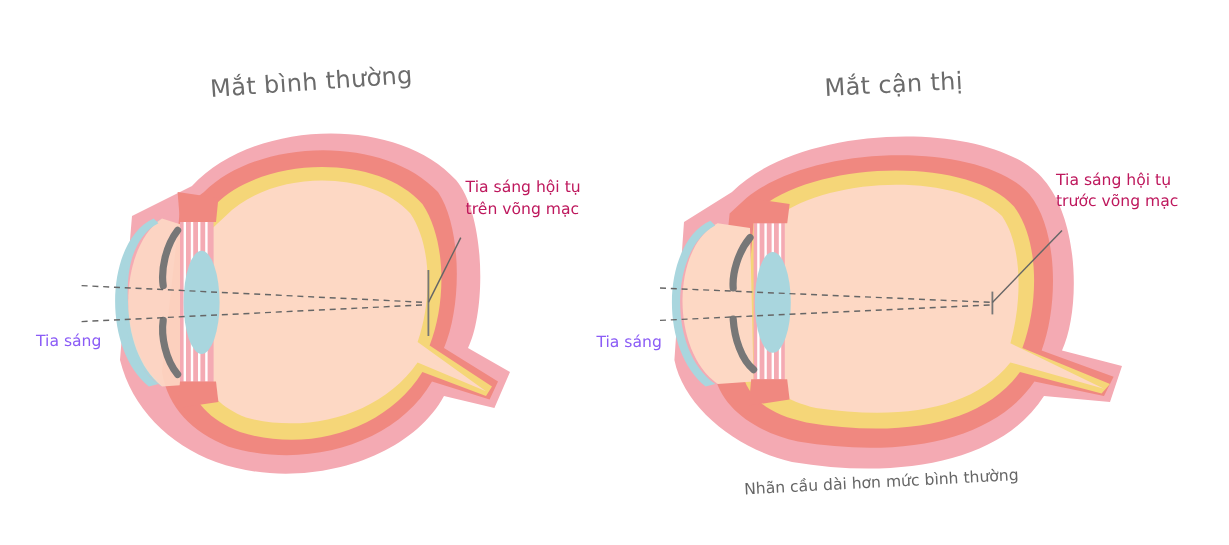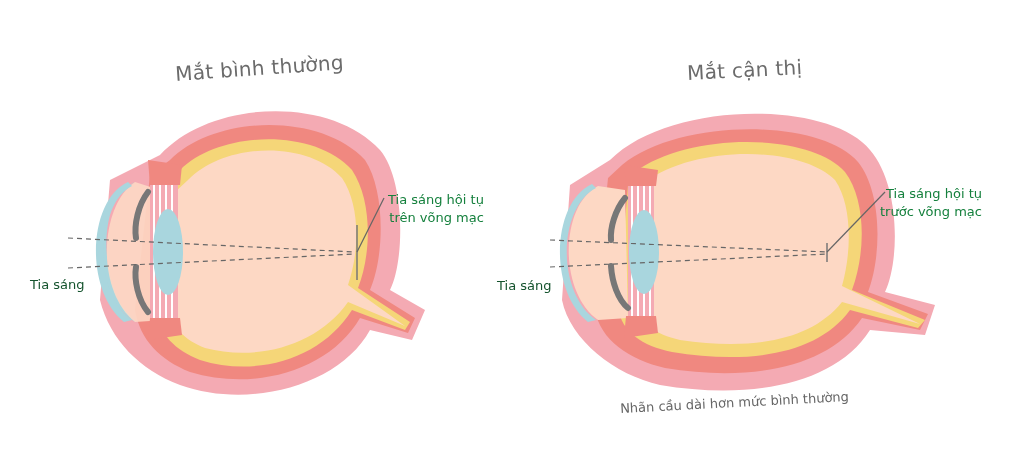--- a/index.html
+++ b/index.html
@@ -2,22 +2,22 @@
 <html><head>
 <meta charset="utf-8">
 <style>
   html, body { margin: 0; padding: 0; background: #ffffff; }
   body { width: 1024px; height: 454px; position: relative; overflow: hidden; font-family: "DejaVu Sans", sans-serif; }
   .panel { position: absolute; top: 0; width: 512px; height: 454px; }
   .panel.left { left: 0; }
   .panel.right { left: 500px; }
   svg { position: absolute; left: 0; top: 0; }
   .title { position: absolute; font-size: 20px; color: #6b6b6b; letter-spacing: 0.3px; white-space: nowrap; }
-  .label { position: absolute; font-size: 13px; color: #15803d; line-height: 18px; text-align: right; white-space: nowrap; margin-top: 43px; }
-  .side-label { position: absolute; font-size: 13px; color: #14532d; white-space: nowrap; }
+  .label { position: absolute; font-size: 13px; color: #be185d; line-height: 18px; text-align: left; white-space: nowrap; }
+  .side-label { position: absolute; font-size: 13px; color: #8b5cf6; white-space: nowrap; }
   .caption { position: absolute; font-size: 13px; color: #666; white-space: nowrap; transform: rotate(-3deg); }
 </style>
 </head>
 <body>
 
 <div class="panel left">
   <div class="title" style="left:175px; top:56px; transform:rotate(-4deg);">Mắt bình thường</div>
 
   <svg width="512" height="454" viewBox="0 0 512 454">
 

